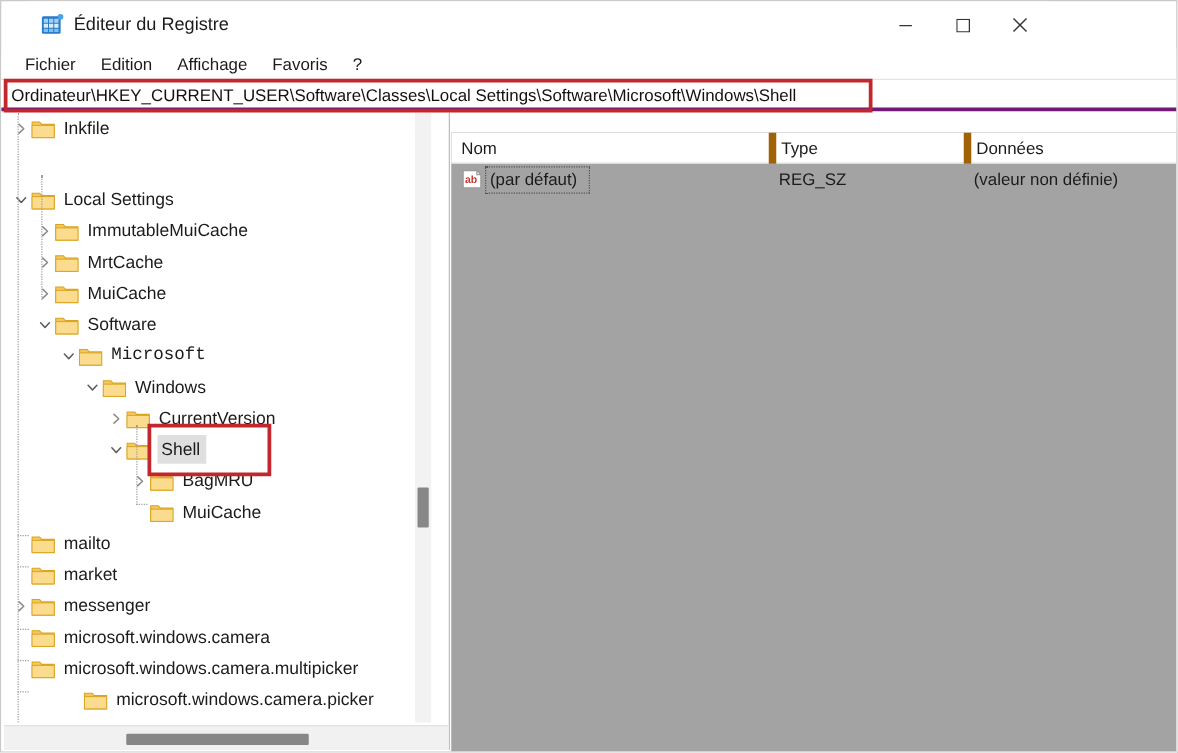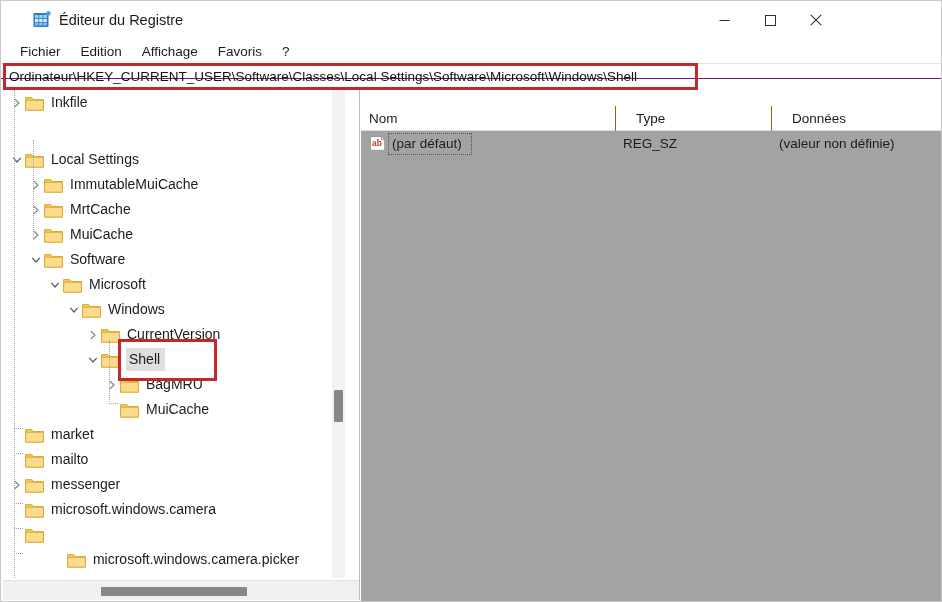--- a/index.html
+++ b/index.html
@@ -60,23 +60,23 @@
   }
 
   
   .addrwrap {
     position: absolute; left: 0; top: 62px;
     width: 942px; height: 26px;
     background: #ffffff;
   }
   .addrbar {
     position: absolute; left: 0; top: 0;
-    width: 942px; height: 16px;
+    width: 942px; height: 26px;
     border-top: 1px solid #e3e3e3;
-    border-bottom: 1px solid #701a75;
+    border-bottom: 3px solid #701a75;
     background: #ffffff;
   }
   .addr-text {
     position: absolute; left: 8px; top: 4px;
     font-size: 13.5px; color: #111;
     white-space: nowrap;
     line-height: 18px;
   }
   .addr-highlight {
     position: absolute; left: 2px; top: 62px;
@@ -181,22 +181,22 @@
     position: absolute; left: 0; top: 0;
     width: 580px; height: 25px;
     background: #ffffff;
     border-bottom: 1px solid #dcdcdc;
   }
   .col-head {
     position: absolute; top: 0;
     height: 25px;
     font-size: 13.5px; color: #1b1b1b;
     line-height: 25px;
-    padding-left: 20px;
-    border-left: 1px solid #a16207;
+    padding-left: 4px;
+    border-left: 6px solid #a16207;
     white-space: nowrap;
   }
   .col-head.first { border-left: none; padding-left: 8px; }
   .list-row {
     position: absolute; left: 0; top: 26px;
     width: 580px; height: 24px;
     display: flex; align-items: center;
     font-size: 13.5px; color: #1b1b1b;
   }
   .cell {
@@ -359,21 +359,21 @@
               <svg width="10" height="10" viewBox="0 0 10 10">
                 <polyline points="1.5,3.2 5,7 8.5,3.2" fill="none" stroke="#5c5c5c" stroke-width="1.25" stroke-linecap="round" stroke-linejoin="round"></polyline>
               </svg>
             </span>
             <span class="folder"><svg width="19" height="16" viewBox="0 0 19 16">
                 <path d="M0.6 2.6 h6.1 l1.6 1.9 h10.1 v10.6 h-17.8 z" fill="#f5c65a" stroke="#d9a521" stroke-width="0.9"></path>
                 <path d="M0.6 5.3 h17.8 v9.8 h-17.8 z" fill="#fbdb8e" stroke="#d9a521" stroke-width="0.8"></path>
               </svg></span>
             <span class="node-label">Software</span>
           </div>
-          <div class="tree-row" style="padding-left: 44px;">
+          <div class="tree-row" style="padding-left: 44px; font-family: Liberation Mono, monospace;">
             <span class="twisty">
               <svg width="10" height="10" viewBox="0 0 10 10">
                 <polyline points="1.5,3.2 5,7 8.5,3.2" fill="none" stroke="#5c5c5c" stroke-width="1.25" stroke-linecap="round" stroke-linejoin="round"></polyline>
               </svg>
             </span>
             <span class="folder"><svg width="19" height="16" viewBox="0 0 19 16">
                 <path d="M0.6 2.6 h6.1 l1.6 1.9 h10.1 v10.6 h-17.8 z" fill="#f5c65a" stroke="#d9a521" stroke-width="0.9"></path>
                 <path d="M0.6 5.3 h17.8 v9.8 h-17.8 z" fill="#fbdb8e" stroke="#d9a521" stroke-width="0.8"></path>
               </svg></span>
             <span class="node-label">Microsoft</span>
@@ -433,29 +433,29 @@
                 <path d="M0.6 5.3 h17.8 v9.8 h-17.8 z" fill="#fbdb8e" stroke="#d9a521" stroke-width="0.8"></path>
               </svg></span>
             <span class="node-label">MuiCache</span>
           </div>
           <div class="tree-row" style="padding-left: 6px;">
             <span class="twisty empty"></span>
             <span class="folder"><svg width="19" height="16" viewBox="0 0 19 16">
                 <path d="M0.6 2.6 h6.1 l1.6 1.9 h10.1 v10.6 h-17.8 z" fill="#f5c65a" stroke="#d9a521" stroke-width="0.9"></path>
                 <path d="M0.6 5.3 h17.8 v9.8 h-17.8 z" fill="#fbdb8e" stroke="#d9a521" stroke-width="0.8"></path>
               </svg></span>
-            <span class="node-label">market</span>
+            <span class="node-label">mailto</span>
           </div>
           <div class="tree-row" style="padding-left: 6px;">
             <span class="twisty empty"></span>
             <span class="folder"><svg width="19" height="16" viewBox="0 0 19 16">
                 <path d="M0.6 2.6 h6.1 l1.6 1.9 h10.1 v10.6 h-17.8 z" fill="#f5c65a" stroke="#d9a521" stroke-width="0.9"></path>
                 <path d="M0.6 5.3 h17.8 v9.8 h-17.8 z" fill="#fbdb8e" stroke="#d9a521" stroke-width="0.8"></path>
               </svg></span>
-            <span class="node-label">mailto</span>
+            <span class="node-label">market</span>
           </div>
           <div class="tree-row" style="padding-left: 6px;">
             <span class="twisty">
               <svg width="10" height="10" viewBox="0 0 10 10">
                 <polyline points="3.2,1.5 7,5 3.2,8.5" fill="none" stroke="#8a8a8a" stroke-width="1.25" stroke-linecap="round" stroke-linejoin="round"></polyline>
               </svg>
             </span>
             <span class="folder"><svg width="19" height="16" viewBox="0 0 19 16">
                 <path d="M0.6 2.6 h6.1 l1.6 1.9 h10.1 v10.6 h-17.8 z" fill="#f5c65a" stroke="#d9a521" stroke-width="0.9"></path>
                 <path d="M0.6 5.3 h17.8 v9.8 h-17.8 z" fill="#fbdb8e" stroke="#d9a521" stroke-width="0.8"></path>
@@ -469,20 +469,21 @@
                 <path d="M0.6 5.3 h17.8 v9.8 h-17.8 z" fill="#fbdb8e" stroke="#d9a521" stroke-width="0.8"></path>
               </svg></span>
             <span class="node-label">microsoft.windows.camera</span>
           </div>
           <div class="tree-row" style="padding-left: 6px;">
             <span class="twisty empty"></span>
             <span class="folder"><svg width="19" height="16" viewBox="0 0 19 16">
                 <path d="M0.6 2.6 h6.1 l1.6 1.9 h10.1 v10.6 h-17.8 z" fill="#f5c65a" stroke="#d9a521" stroke-width="0.9"></path>
                 <path d="M0.6 5.3 h17.8 v9.8 h-17.8 z" fill="#fbdb8e" stroke="#d9a521" stroke-width="0.8"></path>
               </svg></span>
+            <span class="node-label">microsoft.windows.camera.multipicker</span>
           </div>
           <div class="tree-row" style="padding-left: 6px; justify-content: center;">
             <span class="twisty empty"></span>
             <span class="folder"><svg width="19" height="16" viewBox="0 0 19 16">
                 <path d="M0.6 2.6 h6.1 l1.6 1.9 h10.1 v10.6 h-17.8 z" fill="#f5c65a" stroke="#d9a521" stroke-width="0.9"></path>
                 <path d="M0.6 5.3 h17.8 v9.8 h-17.8 z" fill="#fbdb8e" stroke="#d9a521" stroke-width="0.8"></path>
               </svg></span>
             <span class="node-label">microsoft.windows.camera.picker</span>
           </div>
           <div class="dotcol" style="left: 11px; top: 0px; height: 550px;"></div>

